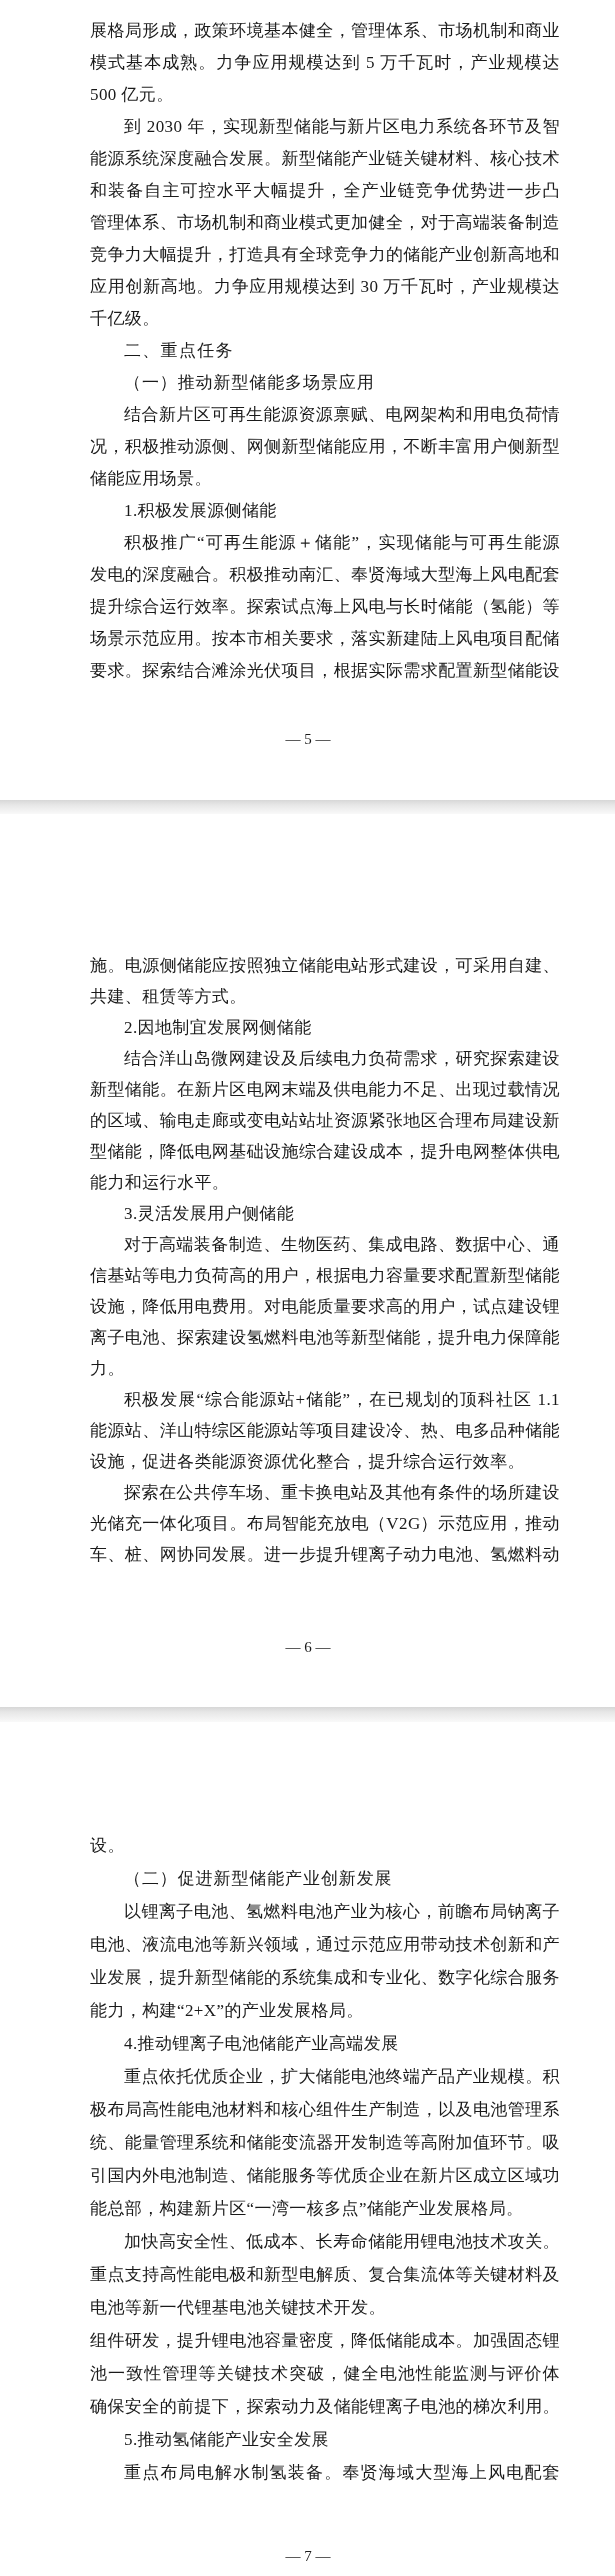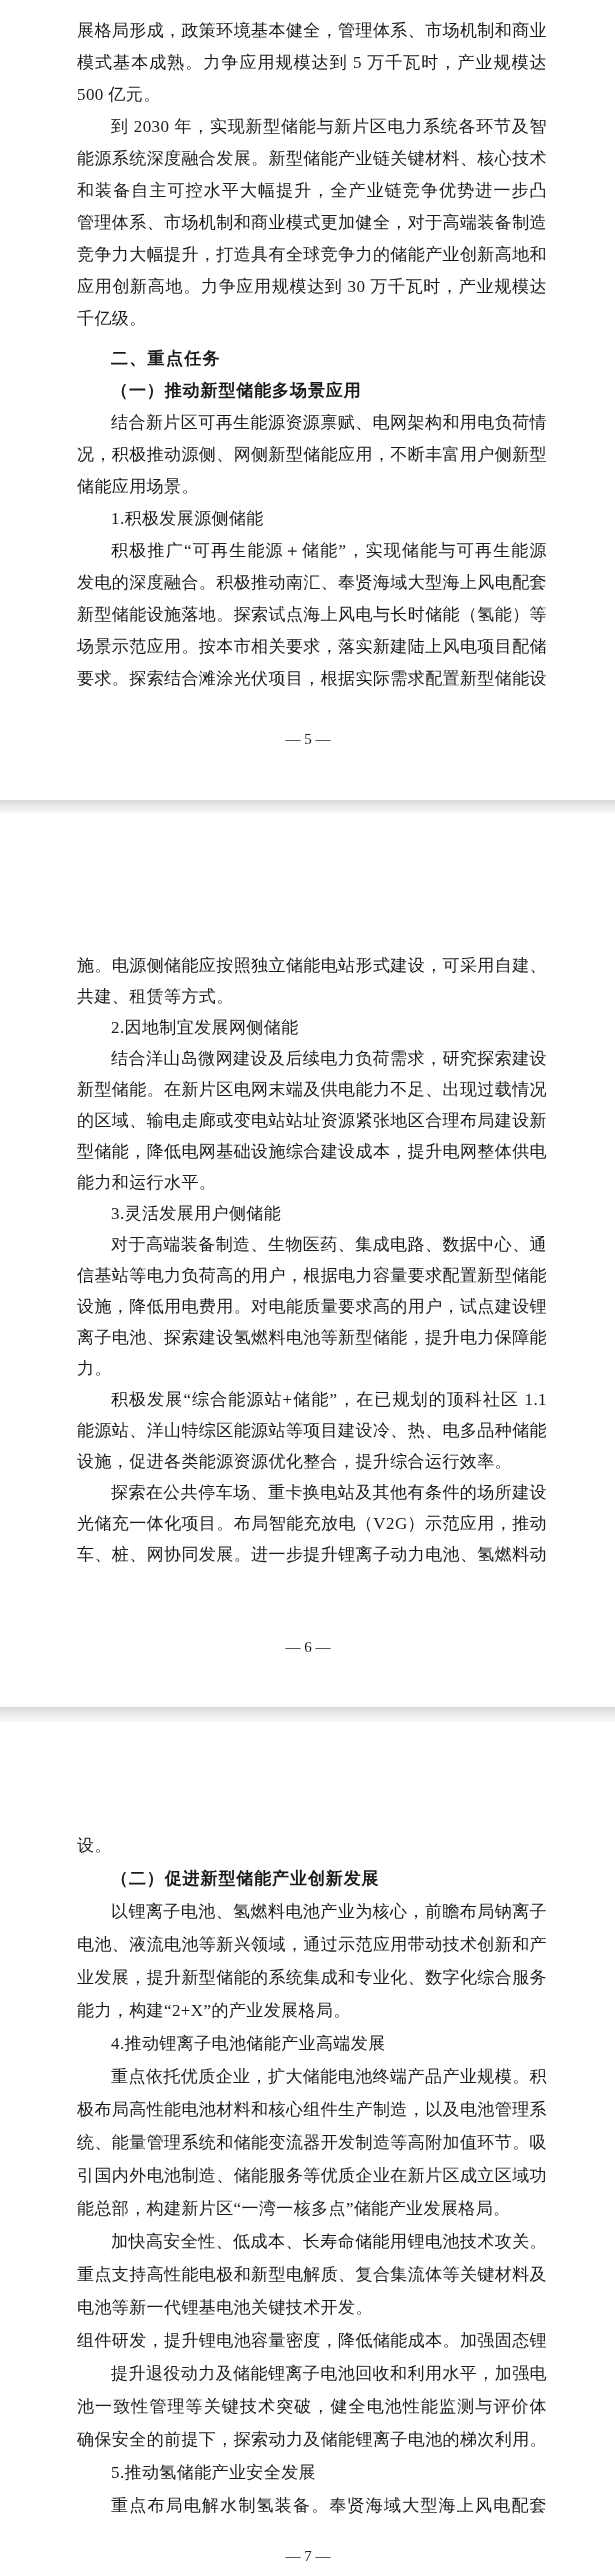--- a/index.html
+++ b/index.html
@@ -11,44 +11,43 @@
   }
   #document-view{width:616px;overflow:hidden;}
   .page{position:relative;background:#ffffff;overflow:hidden;}
   .page1{height:800px;}
   .page2{height:893px;padding-left:20px;}
   .page3{height:855px;}
   .page-gap{
     height:14.3px;
     background:linear-gradient(to bottom,#d7d7d7 0,#e7e7e7 35%,#f9f9f9 100%);
   }
-  .content{position:absolute;left:77px;width:470px;}
+  .content{position:absolute;left:90px;width:470px;}
   .page1 .content{top:15px;}
   .page2 .content{top:136px;}
   .page3 .content{top:107px;}
   .line{
     box-sizing:border-box;
     font-size:17px;
     height:32px;
     line-height:32px;
     letter-spacing:0.4px;
     white-space:normal;
     overflow:hidden;
   }
   .page2 .line{height:31px;line-height:31px;}
   .page3 .line{height:33px;line-height:33px;}
   .j{text-align:justify;text-align-last:justify;}
   .body-first,.heading-major,.heading-section,.heading-sub{padding-left:34px;}
   .heading-major{
-    font-weight:700;
+    font-weight:400;
     font-family:"Liberation Sans","DejaVu Sans",sans-serif;
     letter-spacing:1.3px;
-    margin-top:8px;
   }
-  .heading-section{font-weight:700;letter-spacing:0.9px;}
+  .heading-section{font-weight:400;letter-spacing:0.9px;}
   .heading-sub{font-weight:400;}
   .page-number{
     position:absolute;left:0;width:100%;
     text-align:center;
     font-size:15px;height:32px;line-height:32px;
     color:#1a1a1a;
   }
   .page1 .page-number{top:723px;}
   .page2 .page-number{top:817px;}
   .page3 .page-number{top:818px;}
@@ -70,21 +69,21 @@
         <div class="line body j">应用创新高地。力争应用规模达到 30 万千瓦时，产业规模达到</div>
         <div class="line body">千亿级。</div>
         <div class="line heading-major">二、重点任务</div>
         <div class="line heading-section">（一）推动新型储能多场景应用</div>
         <div class="line body-first j">结合新片区可再生能源资源禀赋、电网架构和用电负荷情</div>
         <div class="line body j">况，积极推动源侧、网侧新型储能应用，不断丰富用户侧新型</div>
         <div class="line body">储能应用场景。</div>
         <div class="line heading-sub">1.积极发展源侧储能</div>
         <div class="line body-first j">积极推广“可再生能源＋储能”，实现储能与可再生能源</div>
         <div class="line body j">发电的深度融合。积极推动南汇、奉贤海域大型海上风电配套</div>
-        <div class="line body j">新型储能设施落地。探索试点海上风电与长时储能（氢能）等</div>
+        <div class="line body j">提升综合运行效率。探索试点海上风电与长时储能（氢能）等</div>
         <div class="line body j">场景示范应用。按本市相关要求，落实新建陆上风电项目配储</div>
         <div class="line body j">要求。探索结合滩涂光伏项目，根据实际需求配置新型储能设</div>
       </div>
       <div class="page-number">— 5 —</div>
     </div>
     <div class="page-gap"></div>
     <div class="page page2">
       <div class="content">
         <div class="line body j">施。电源侧储能应按照独立储能电站形式建设，可采用自建、</div>
         <div class="line body">共建、租赁等方式。</div>
@@ -121,21 +120,20 @@
         <div class="line heading-sub">4.推动锂离子电池储能产业高端发展</div>
         <div class="line body-first j">重点依托优质企业，扩大储能电池终端产品产业规模。积</div>
         <div class="line body j">极布局高性能电池材料和核心组件生产制造，以及电池管理系</div>
         <div class="line body j">统、能量管理系统和储能变流器开发制造等高附加值环节。吸</div>
         <div class="line body j">引国内外电池制造、储能服务等优质企业在新片区成立区域功</div>
         <div class="line body">能总部，构建新片区“一湾一核多点”储能产业发展格局。</div>
         <div class="line body-first j">加快高安全性、低成本、长寿命储能用锂电池技术攻关。</div>
         <div class="line body j">重点支持高性能电极和新型电解质、复合集流体等关键材料及</div>
         <div class="line body">电池等新一代锂基电池关键技术开发。</div>
         <div class="line body j">组件研发，提升锂电池容量密度，降低储能成本。加强固态锂</div>
-        <div class="line body-first j">提升退役动力及储能锂离子电池回收和利用水平，加强电</div>
         <div class="line body j">池一致性管理等关键技术突破，健全电池性能监测与评价体系，</div>
         <div class="line body j">确保安全的前提下，探索动力及储能锂离子电池的梯次利用。</div>
         <div class="line heading-sub">5.推动氢储能产业安全发展</div>
         <div class="line body-first j">重点布局电解水制氢装备。奉贤海域大型海上风电配套</div>
       </div>
       <div class="page-number">— 7 —</div>
     </div>
   </div>
 
 

